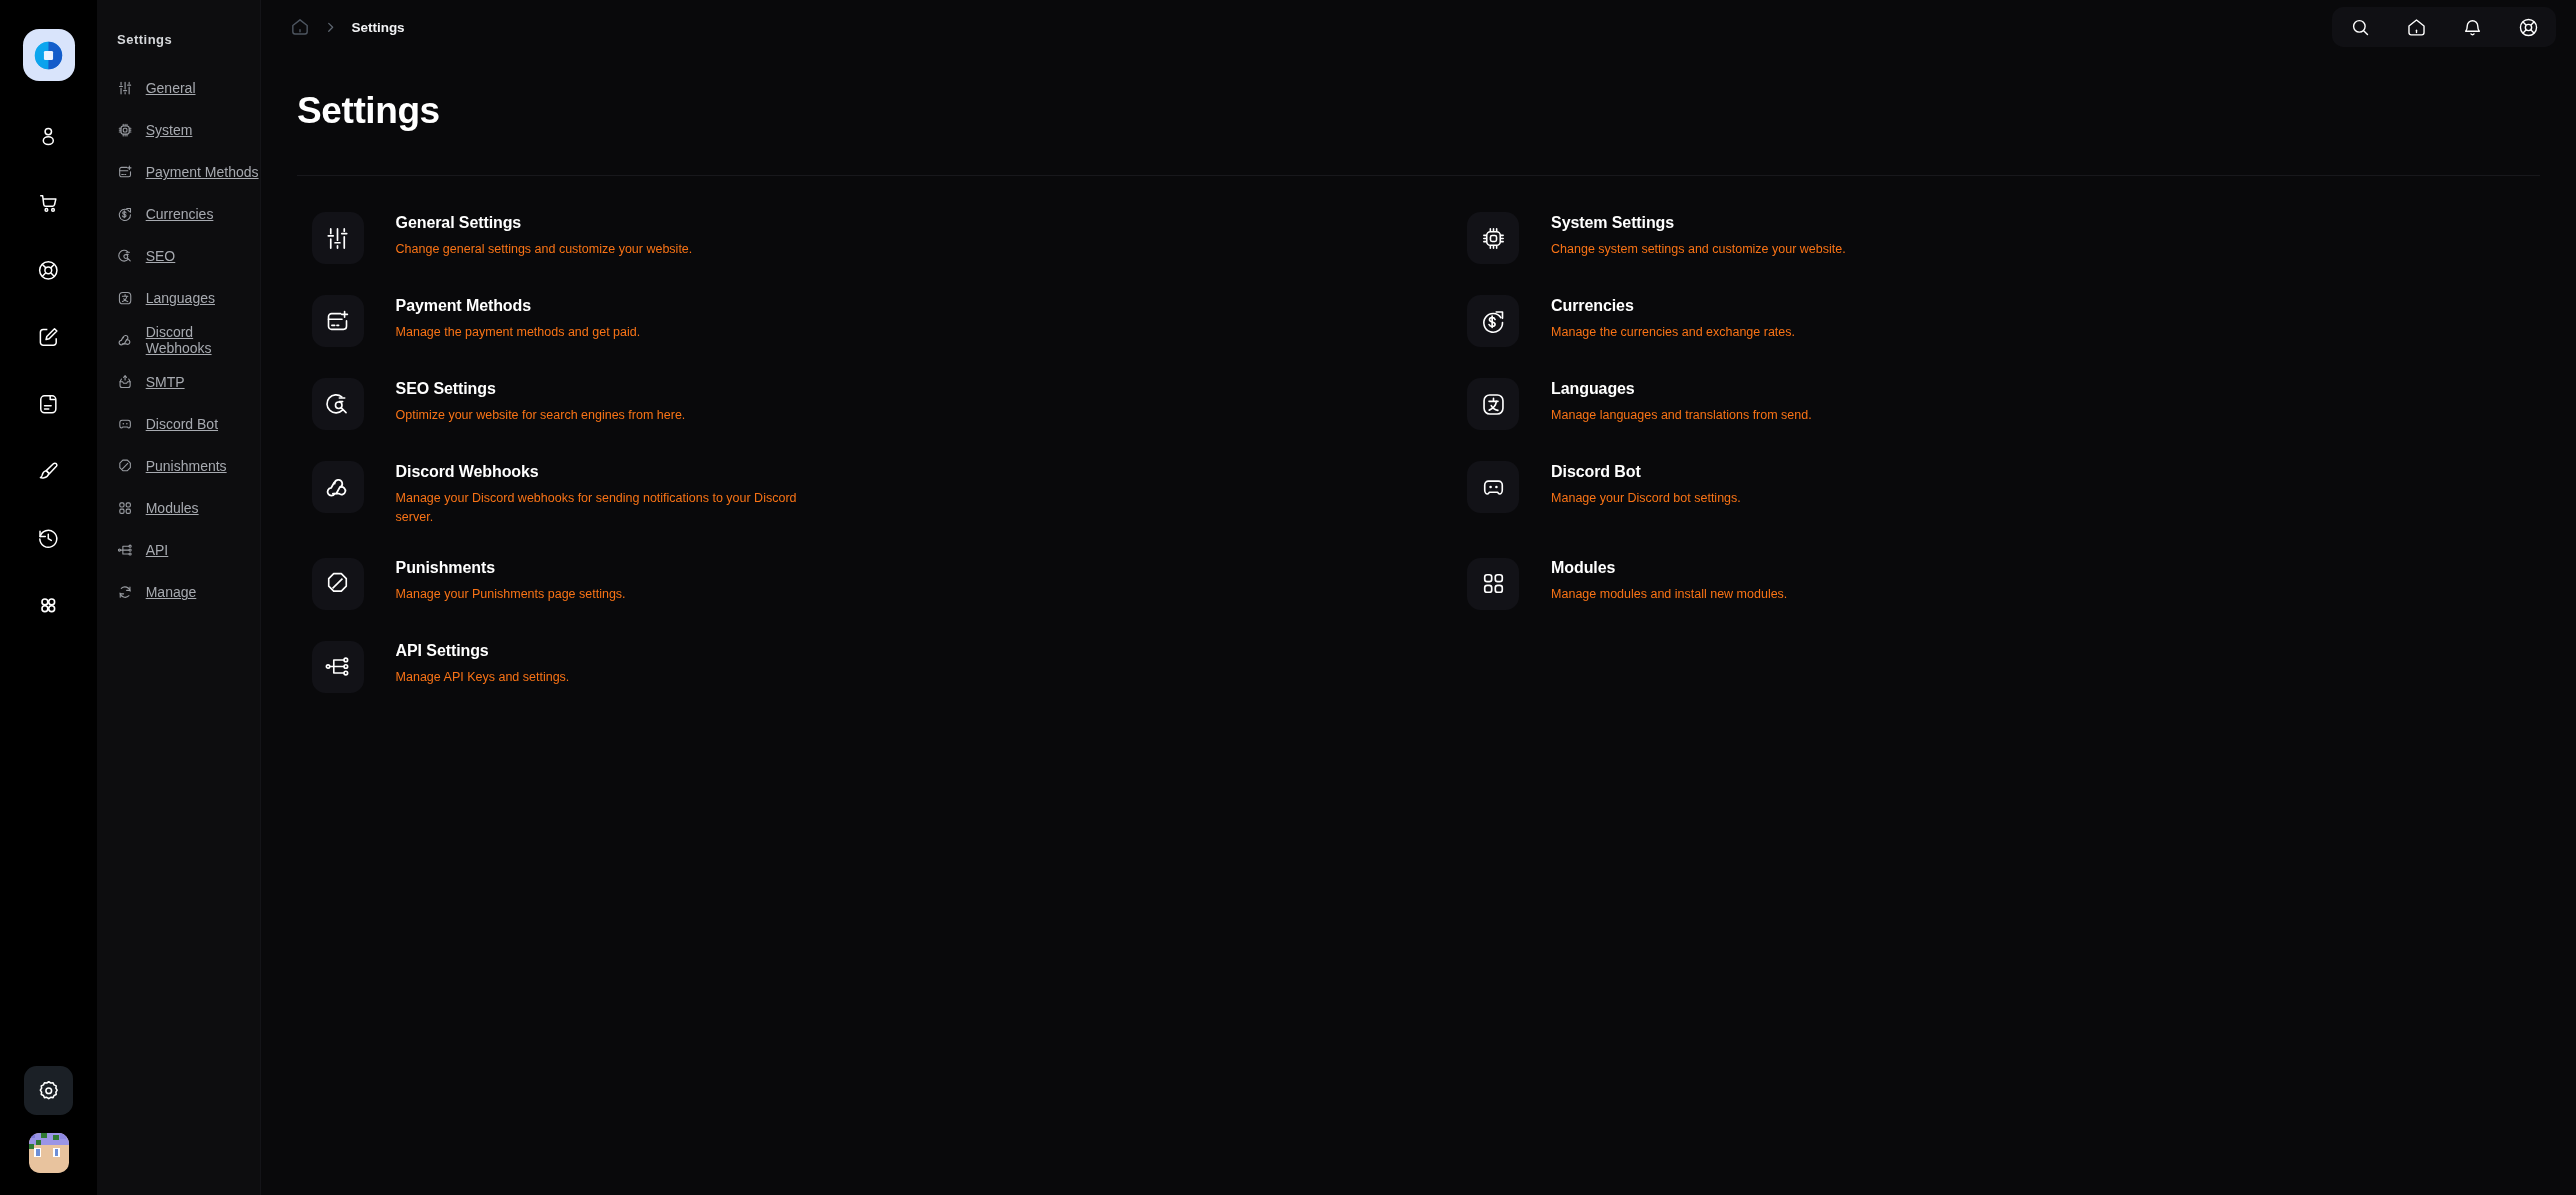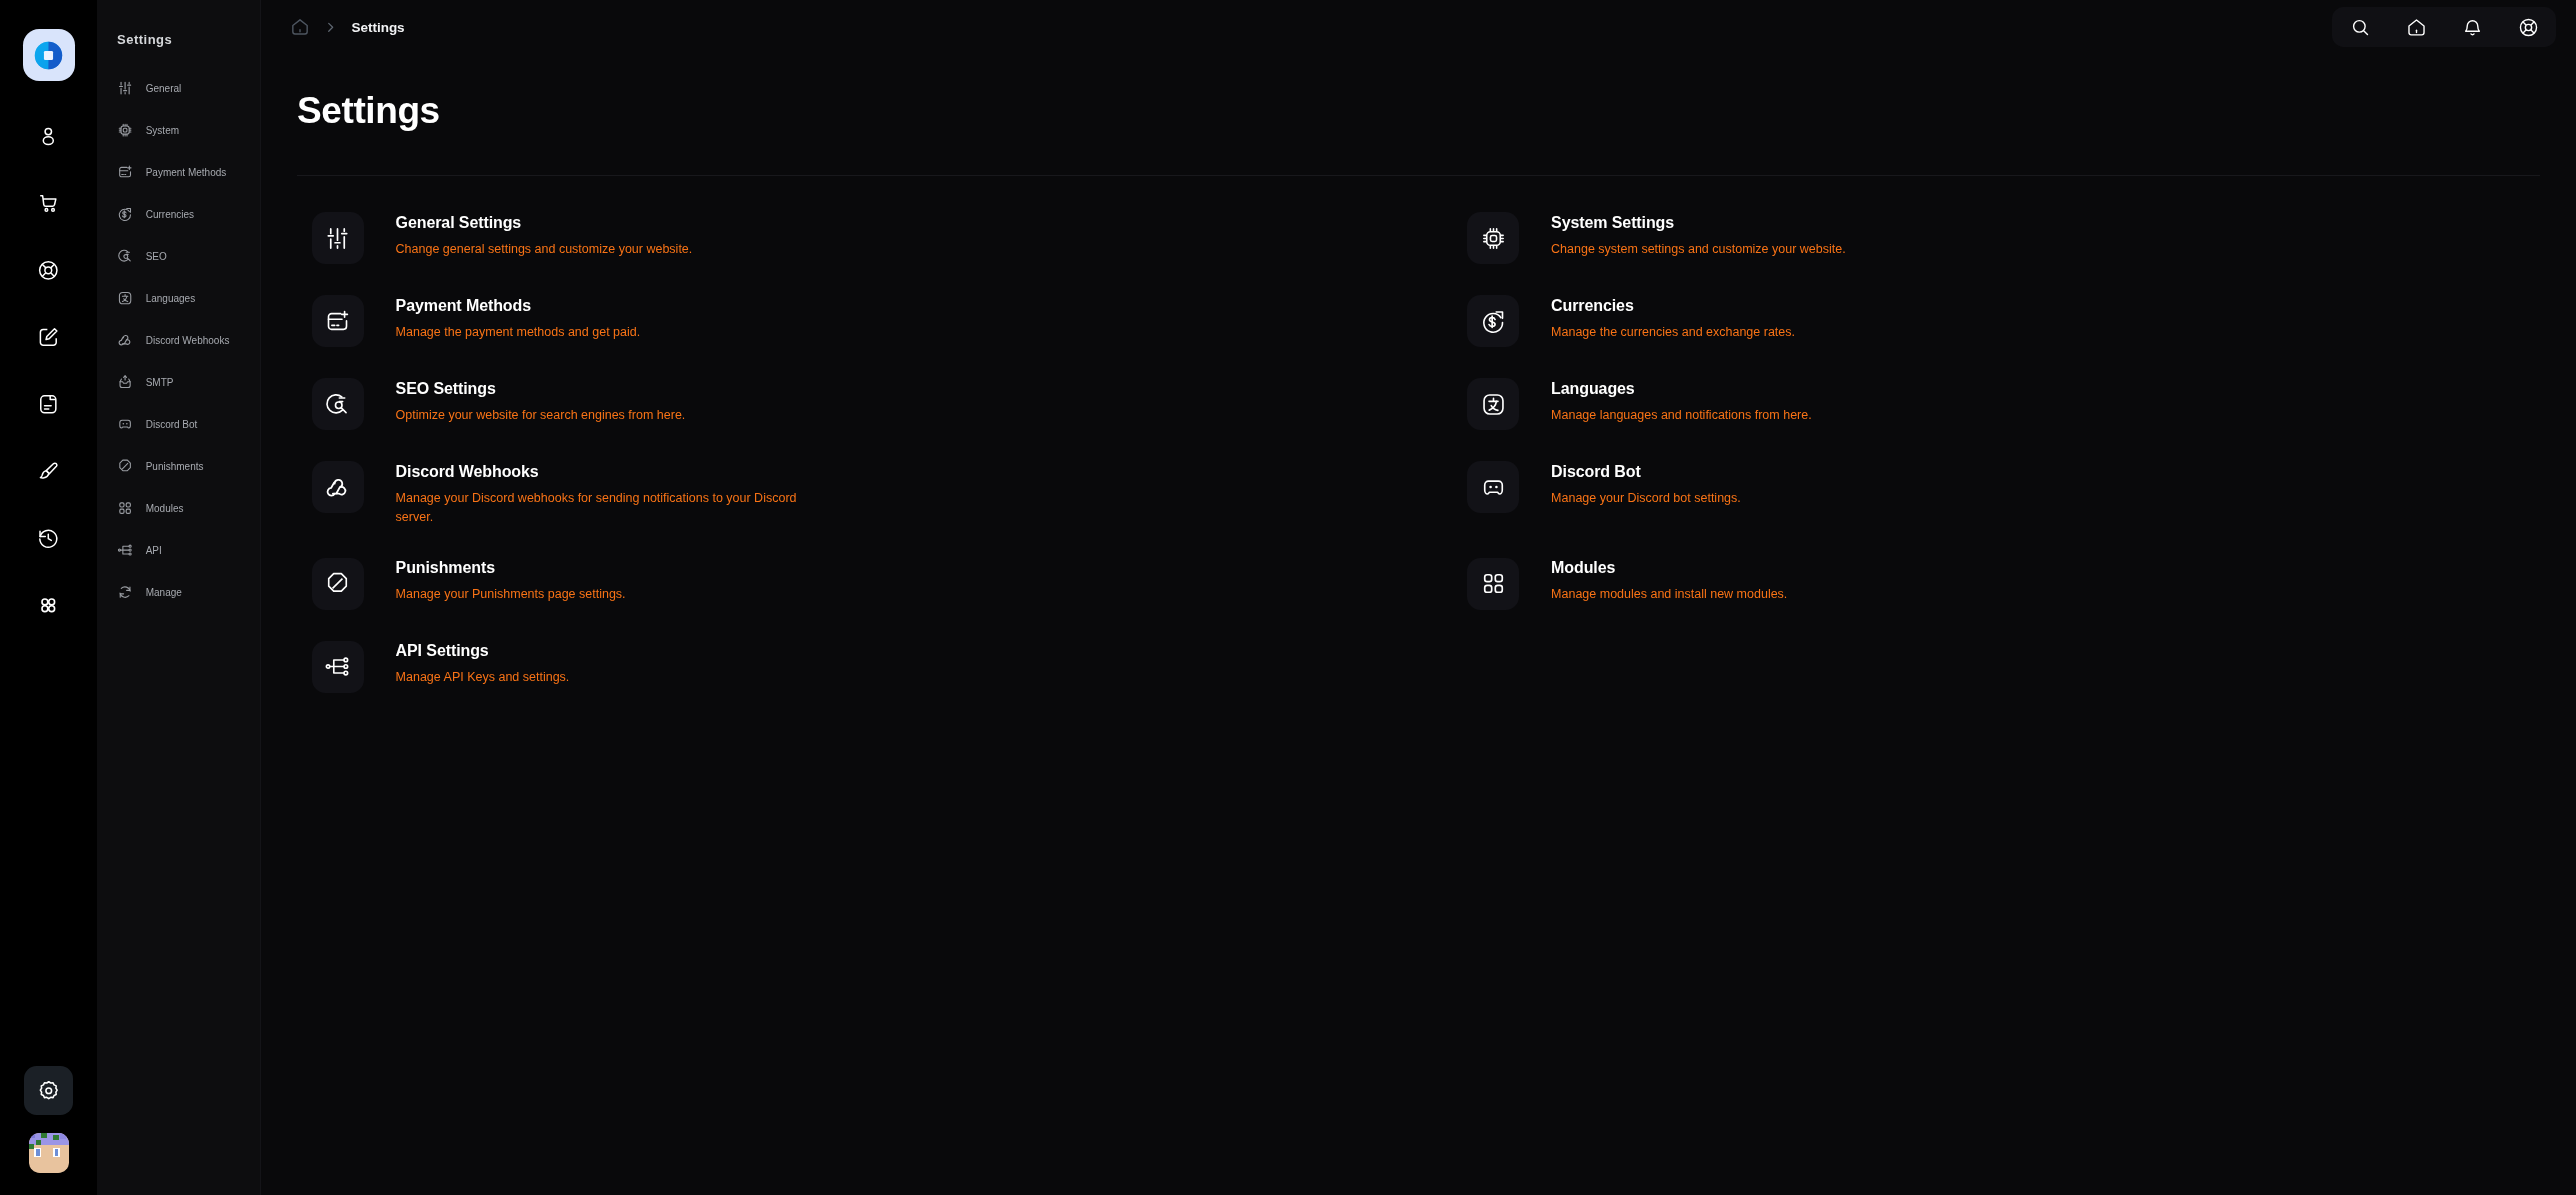--- a/index.html
+++ b/index.html
@@ -52,21 +52,21 @@
     border-right:0.9px solid #141418;
   }
   .sidebar-title {
     color:#d5d7da; font-size:13px; font-weight:700;
     letter-spacing:0.5px; padding:10.8px 0 0 20px;
   }
   .sidebar-list { margin-top:20px; display:flex; flex-direction:column; }
   .side-item {
     display:flex; align-items:center; gap:11.7px;
     height:42px; padding-left:20px;
-    color:#a7aab0; font-size:10px; cursor:pointer;
+    color:#a7aab0; font-size:14px; cursor:pointer;text-decoration:underline;
   }
   .side-item .si-ico { width:17px; height:17px; flex:0 0 17px; display:flex; align-items:center; justify-content:center; color:#9a9da3; }
 
   
   .main { flex:1 1 auto; height:100%; background:#09090b; position:relative; overflow:hidden; }
 
   .topbar {
     height:54px; display:flex; align-items:center;
     padding:0 25px 0 29px; position:relative;
   }
@@ -532,21 +532,21 @@
         <span class="card-ico">
           <svg width="27" height="27" viewBox="0 0 24 24" fill="none" stroke="currentColor" stroke-width="1.45" stroke-linecap="round" stroke-linejoin="round">
             <rect x="3.6" y="3.6" width="16.8" height="16.8" rx="5"></rect>
             <path d="M8 9.2h8M12 6.6v2.6"></path>
             <path d="M14.6 9.2c-.6 4-3 6.4-6.4 7.8"></path>
             <path d="M10 12.9c1.1 2.2 3.2 3.6 5.9 4.3"></path>
           </svg>
         </span>
         <div class="card-body">
           <div class="card-title">Languages</div>
-          <div class="card-desc">Manage languages and notifications from here.</div>
+          <div class="card-desc">Manage languages and translations from send.</div>
         </div>
       </div>
 
       <div class="card wide">
         <span class="card-ico">
           <svg width="27" height="27" viewBox="0 0 24 24" fill="none" stroke="currentColor" stroke-width="1.6" stroke-linecap="round" stroke-linejoin="round">
             <path d="M9.4 8.6a3.4 3.4 0 1 1 4.7 3.1l-3 5.4"></path>
             <path d="M14.8 11.6a3.4 3.4 0 1 1-1.4 5.9H7.9"></path>
             <path d="M9.5 17.5a3.4 3.4 0 1 1-3.2-5.1l2.8-5"></path>
           </svg>

